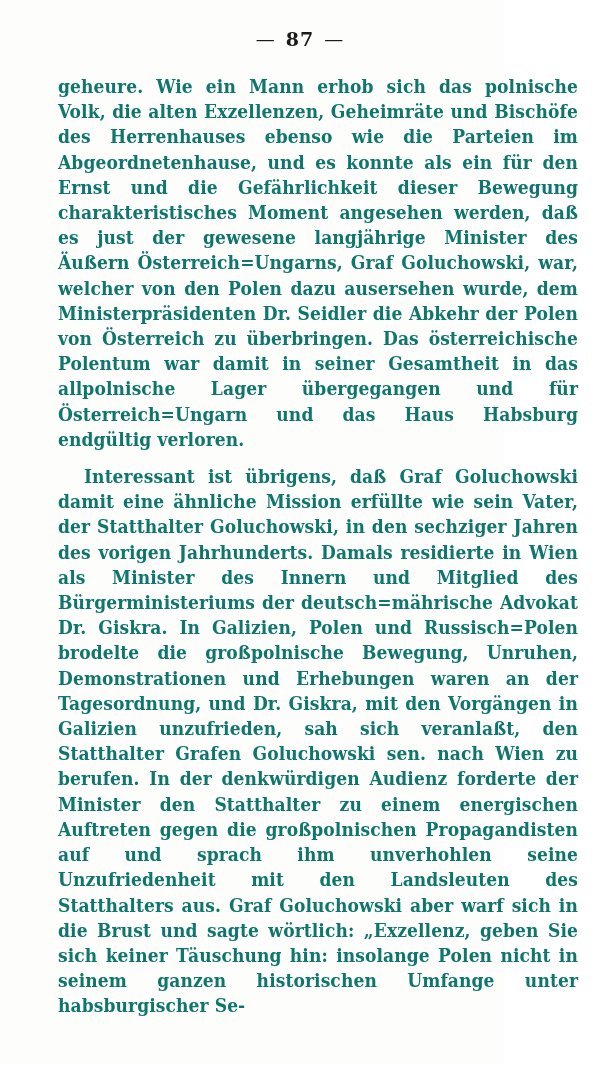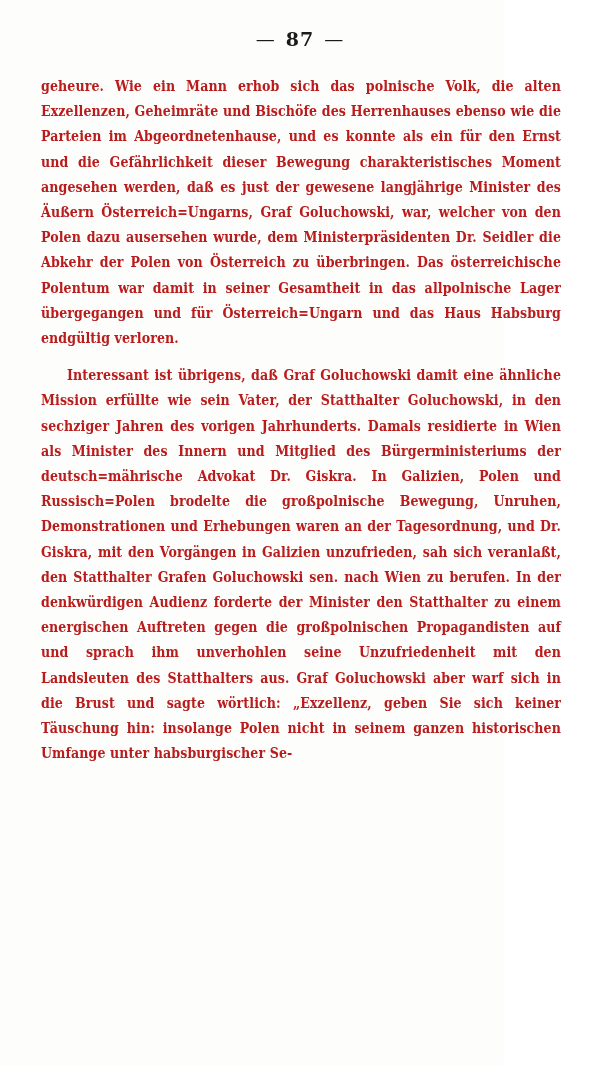--- a/index.html
+++ b/index.html
@@ -32,25 +32,25 @@
     color: #1a1a1a;
   }
   .page-header .dash {
     display: inline-block;
     padding: 0 10px;
     font-weight: normal;
   }
   .body-text {
     position: absolute;
     top: 74px;
-    left: 41px;
+    left: 58px;
     width: 520px;
-    color: #b91c1c;
+    color: #0f766e;
     font-family: "DejaVu Serif", serif;
-    font-size: 14px;
+    font-size: 19px;
     line-height: 25.2px;
     text-align: justify;
     text-justify: inter-word;
     font-weight: 600;
     letter-spacing: 0.1px;
   }
   .body-text p {
     margin: 0;
     text-indent: 0;
   }

